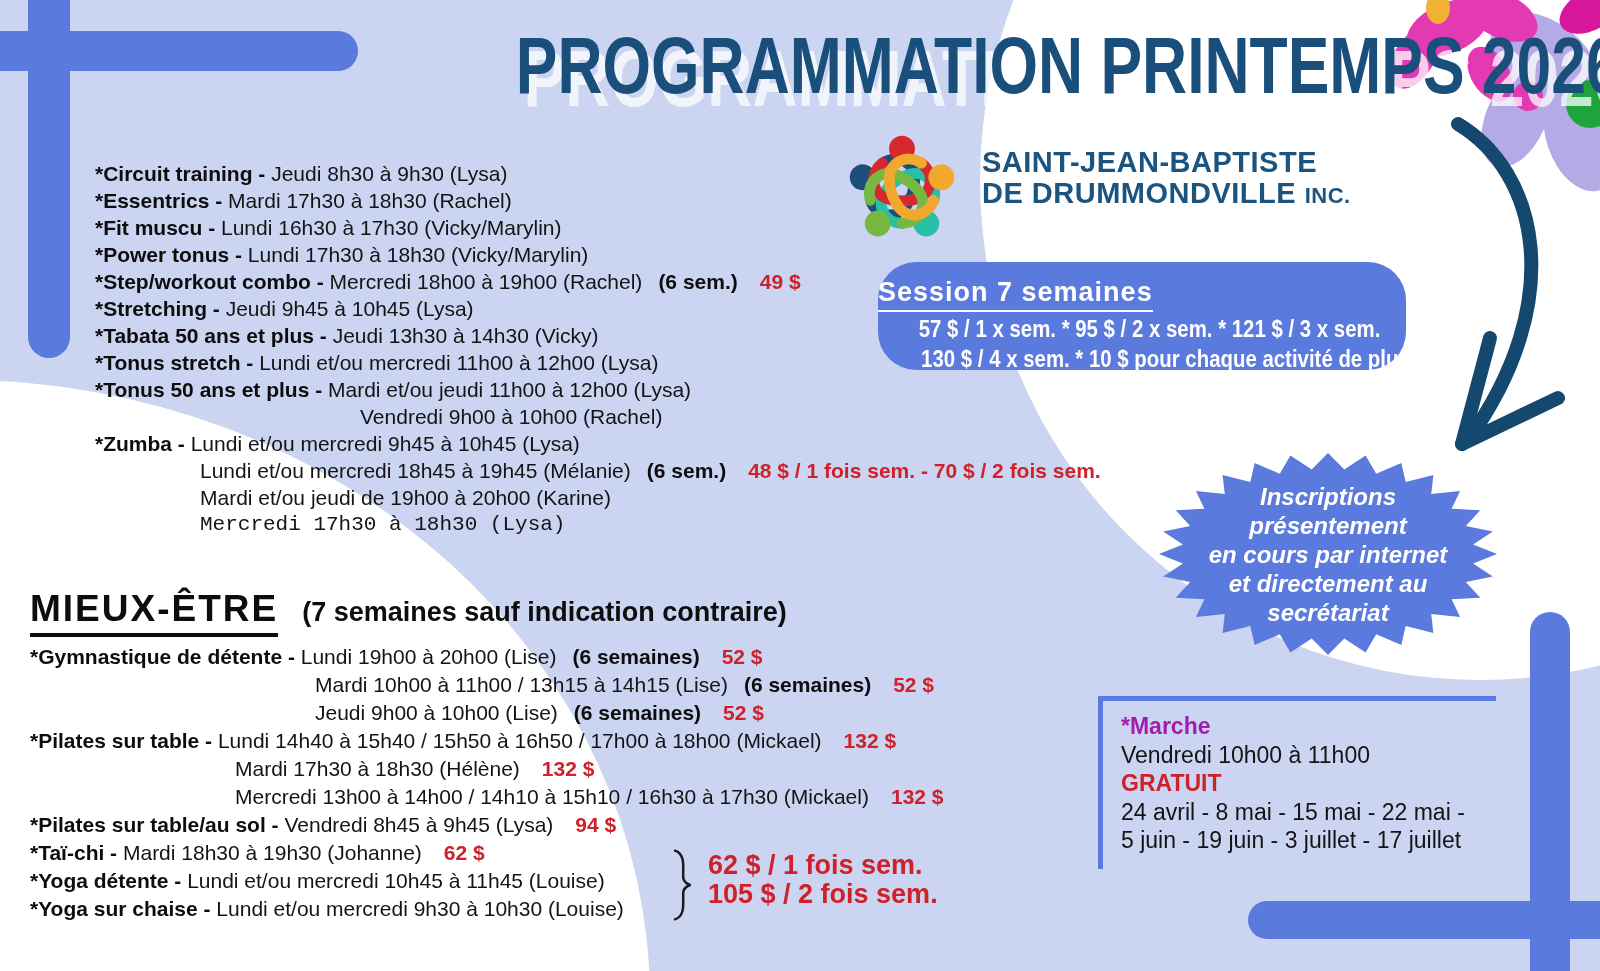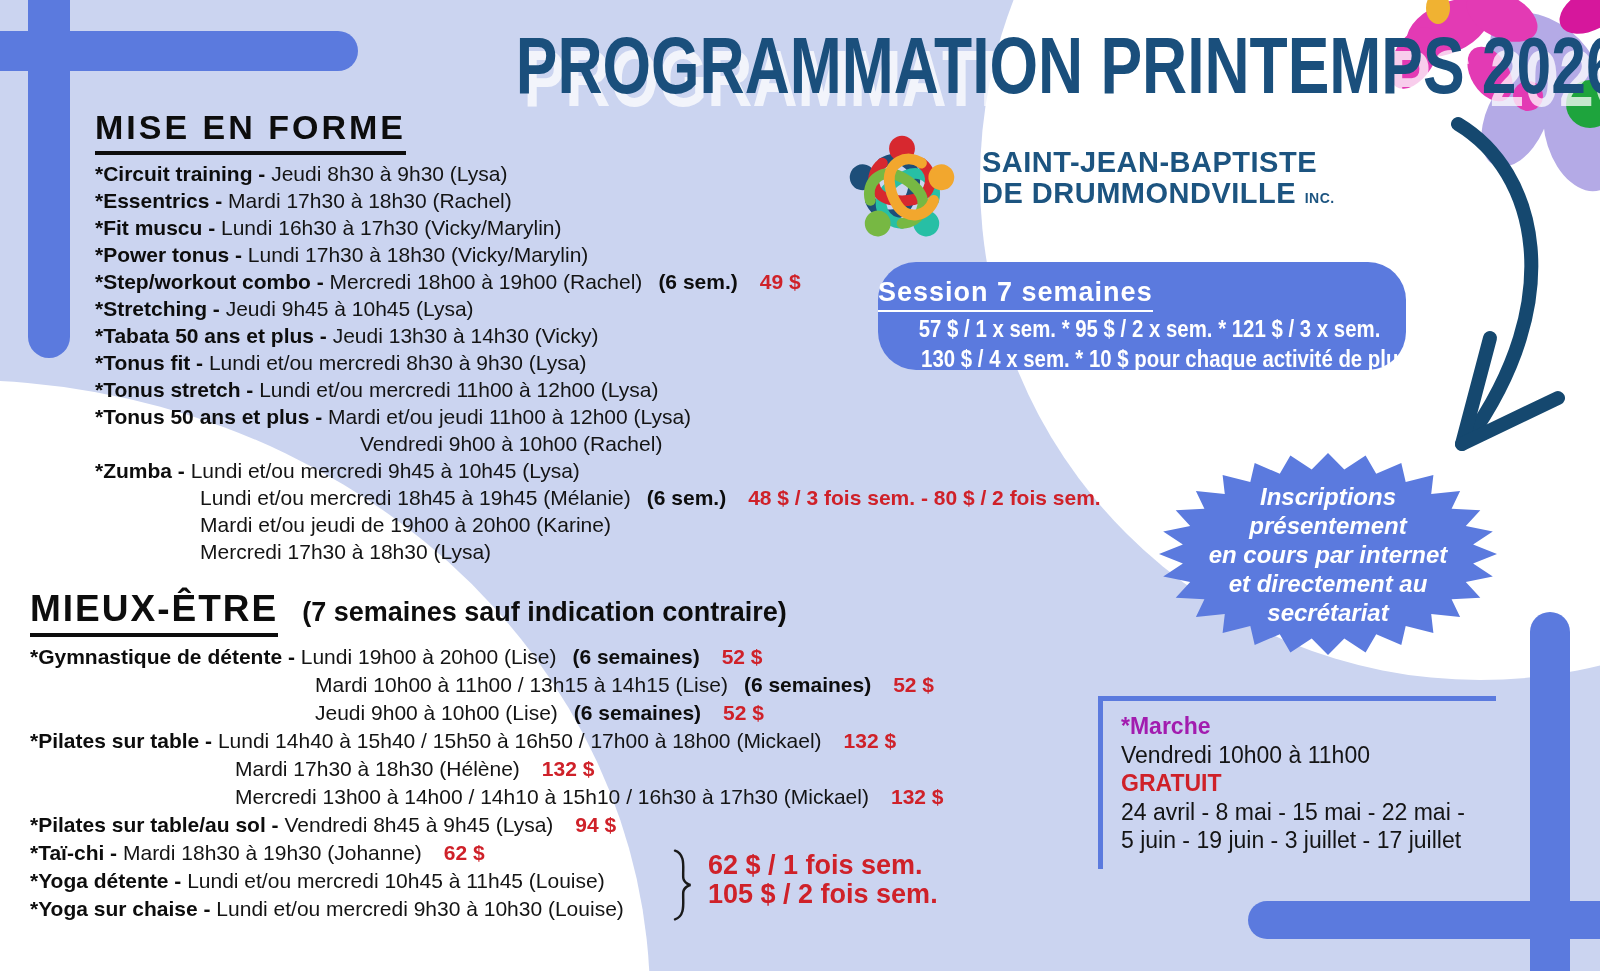--- a/index.html
+++ b/index.html
@@ -42,21 +42,21 @@
   .row .b{font-weight:700;color:#0d0d0d;}
   .row .t{color:#141414;}
   .row .n{font-weight:700;margin-left:16px;color:#0d0d0d;}
   .row .p{font-weight:700;margin-left:22px;color:var(--red,#cf2129);}
   
   .logo-svg{left:838px;top:126px;width:128px;height:124px;z-index:4;}
   .org{left:982px;top:147px;z-index:4;}
   .org-l1{font-size:15.5px;font-weight:700;letter-spacing:.3px;color:var(--org-light,#2b7ab8);line-height:20px;}
   .org-l2{font-size:29px;font-weight:700;letter-spacing:.5px;color:var(--org-dark,#1c5480);line-height:31px;}
   .org-l3{font-size:29px;font-weight:700;letter-spacing:.5px;color:var(--org-dark,#1c5480);line-height:31px;}
-  .org-inc{font-size:14px;font-weight:700;}
+  .org-inc{font-size:22px;font-weight:700;}
   
   .session{left:878px;top:262px;width:528px;height:108px;border-radius:38px;
     background:var(--panel-blue,#5b7ade);z-index:4;text-align:left;color:#fff;}
   .session-title{display:inline-block;margin-top:15px;font-size:27px;font-weight:700;letter-spacing:1px;
     border-bottom:2px solid #fff;padding-bottom:2px;}
   .session-line{margin-top:4px;}
   .session-line span{display:inline-block;transform:scaleX(.85);transform-origin:center;
     font-size:24px;font-weight:700;white-space:nowrap;line-height:26px;}
   
   .badge{left:1158px;top:452px;width:340px;height:204px;z-index:4;}
@@ -107,21 +107,20 @@
       <path d="M1458 124 C1538 172 1568 300 1468 440"></path>
       <path d="M1462 444 L1490 338"></path>
       <path d="M1462 444 L1558 398"></path>
     </g>
   </svg>
 
   <div class="title-wrap">
     <div class="title">PROGRAMMATION PRINTEMPS 2026</div>
   </div>
 
-  <div class="abs h-mise">MISE EN FORME</div>
   <div class="list list-mise">
 
       <div class="row">
         <span class="b">*Circuit training - </span><span class="t">Jeudi 8h30 à 9h30 (Lysa)</span>
       </div>
 
       <div class="row">
         <span class="b">*Essentrics - </span><span class="t">Mardi 17h30 à 18h30 (Rachel)</span>
       </div>
 
@@ -138,49 +137,46 @@
       </div>
 
       <div class="row">
         <span class="b">*Stretching - </span><span class="t">Jeudi 9h45 à 10h45 (Lysa)</span>
       </div>
 
       <div class="row">
         <span class="b">*Tabata 50 ans et plus - </span><span class="t">Jeudi 13h30 à 14h30 (Vicky)</span>
       </div>
 
-      <div class="row">
-        <span class="b">*Tonus fit - </span><span class="t">Lundi et/ou mercredi 8h30 à 9h30 (Lysa)</span>
-      </div>
 
       <div class="row">
         <span class="b">*Tonus stretch - </span><span class="t">Lundi et/ou mercredi 11h00 à 12h00 (Lysa)</span>
       </div>
 
       <div class="row">
         <span class="b">*Tonus 50 ans et plus - </span><span class="t">Mardi et/ou jeudi 11h00 à 12h00 (Lysa)</span>
       </div>
 
       <div class="row" style="padding-left: 265px;">
         <span class="t">Vendredi 9h00 à 10h00 (Rachel)</span>
       </div>
 
       <div class="row">
         <span class="b">*Zumba - </span><span class="t">Lundi et/ou mercredi 9h45 à 10h45 (Lysa)</span>
       </div>
 
       <div class="row" style="padding-left: 105px;">
-        <span class="t">Lundi et/ou mercredi 18h45 à 19h45 (Mélanie)</span><span class="n">(6 sem.)</span><span class="p">48 $ / 3 fois sem. - 80 $ / 2 fois sem.</span>
+        <span class="t">Lundi et/ou mercredi 18h45 à 19h45 (Mélanie)</span><span class="n">(6 sem.)</span><span class="p">48 $ / 1 fois sem. - 70 $ / 2 fois sem.</span>
       </div>
 
       <div class="row" style="padding-left: 105px;">
         <span class="t">Mardi et/ou jeudi de 19h00 à 20h00 (Karine)</span>
       </div>
 
-      <div class="row" style="padding-left: 105px;">
+      <div class="row" style="padding-left: 105px; font-family: Liberation Mono, monospace;">
         <span class="t">Mercredi 17h30 à 18h30 (Lysa)</span>
       </div>
     </div>
 
   <svg class="abs logo-svg" viewBox="0 0 120 120">
     <g fill="none" stroke-linecap="round">
       <g transform="translate(60,62) rotate(-72)">
         <circle cx="0" cy="-40" r="12.5" style="fill:var(--logo-navy)" stroke="none"></circle>
         <path d="M-19,-26 C-33,-15 -29,5 -12,9 C-4,11 4,11 12,9 C29,5 33,-15 19,-26" style="stroke:var(--logo-navy)" stroke-width="10.5"></path>
       </g>

